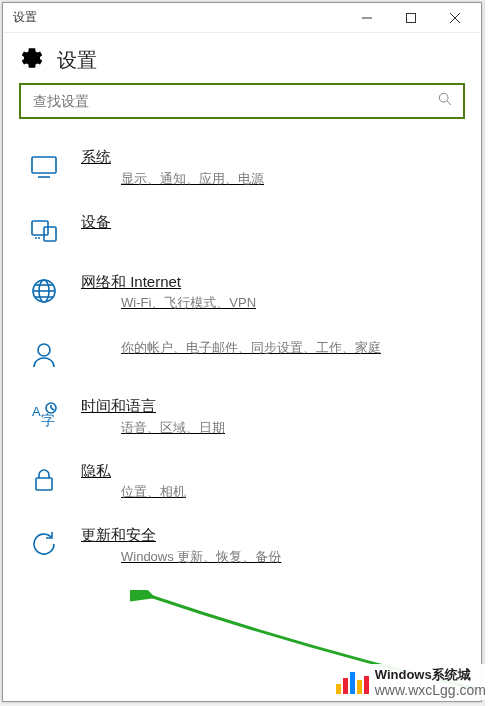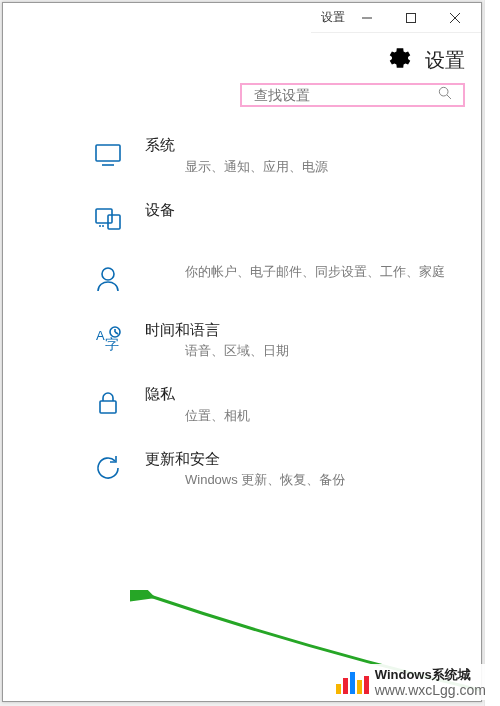--- a/index.html
+++ b/index.html
@@ -16,21 +16,20 @@
     position: absolute;
     left: 2px;
     top: 2px;
     width: 480px;
     height: 700px;
     background: #ffffff;
     border: 1px solid #999;
     box-shadow: 0 0 3px rgba(0,0,0,0.2);
     display: flex;
     flex-direction: column;
-    align-items: flex-end;
   }
   .titlebar {
     height: 30px;
     display: flex;
     align-items: center;
     padding: 0 4px;
     font-size: 12px;
     color: #333;
     border-bottom: 1px solid #eee;
   }
@@ -56,39 +55,40 @@
   .header h1 {
     font-size: 20px;
     font-weight: 400;
     margin: 0;
     color: #222;
   }
   .search-wrap {
     padding: 0 16px 10px 16px;
   }
   .search {
-    border: 2px solid #f9a8d4;
-    height: 24px;
+    border: 2px solid #4d7c0f;
+    height: 36px;
     display: flex;
     align-items: center;
     padding: 0 10px;
   }
   .search input {
     flex: 1;
     border: none;
     outline: none;
     font-size: 14px;
     color: #666;
     background: transparent;
   }
   .search .mag { color: #888; }
   .list {
     flex: 1;
     overflow-y: auto;
-    padding: 6px 16px;
+    padding: 6px 4px;
+    text-decoration: underline;
   }
   .item {
     display: flex;
     align-items: flex-start;
     padding: 12px 20px 12px 20px;
     gap: 20px;
     cursor: pointer;
   }
   .icon-slot {
     width: 34px;
@@ -219,20 +219,35 @@
             <rect class="stroke" x="16" y="12" width="12" height="14" rx="1"></rect>
             <circle cx="8" cy="23" r="1" fill="#0b6bb3"></circle>
             <circle cx="11" cy="23" r="1" fill="#0b6bb3"></circle>
           </svg>
       </span>
       <div class="item-text">
         <div class="t">设备</div>
       </div>
     </div>
 
+    <div class="item">
+      <span class="icon-slot">
+        <svg viewBox="0 0 32 32">
+            <circle class="stroke" cx="16" cy="16" r="11"></circle>
+            <ellipse class="stroke" cx="16" cy="16" rx="5" ry="11"></ellipse>
+            <line class="stroke" x1="5" y1="16" x2="27" y2="16"></line>
+            <line class="stroke" x1="7" y1="10" x2="25" y2="10"></line>
+            <line class="stroke" x1="7" y1="22" x2="25" y2="22"></line>
+          </svg>
+      </span>
+      <div class="item-text">
+        <div class="t">网络和 Internet</div>
+        <div class="d">Wi-Fi、飞行模式、VPN</div>
+      </div>
+    </div>
 
 
     <div class="item">
       <span class="icon-slot">
         <svg viewBox="0 0 32 32">
             <circle class="stroke" cx="16" cy="11" r="6"></circle>
             <path class="stroke" d="M6 28c0-6 5-9 10-9s10 3 10 9"></path>
           </svg>
       </span>
       <div class="item-text">

